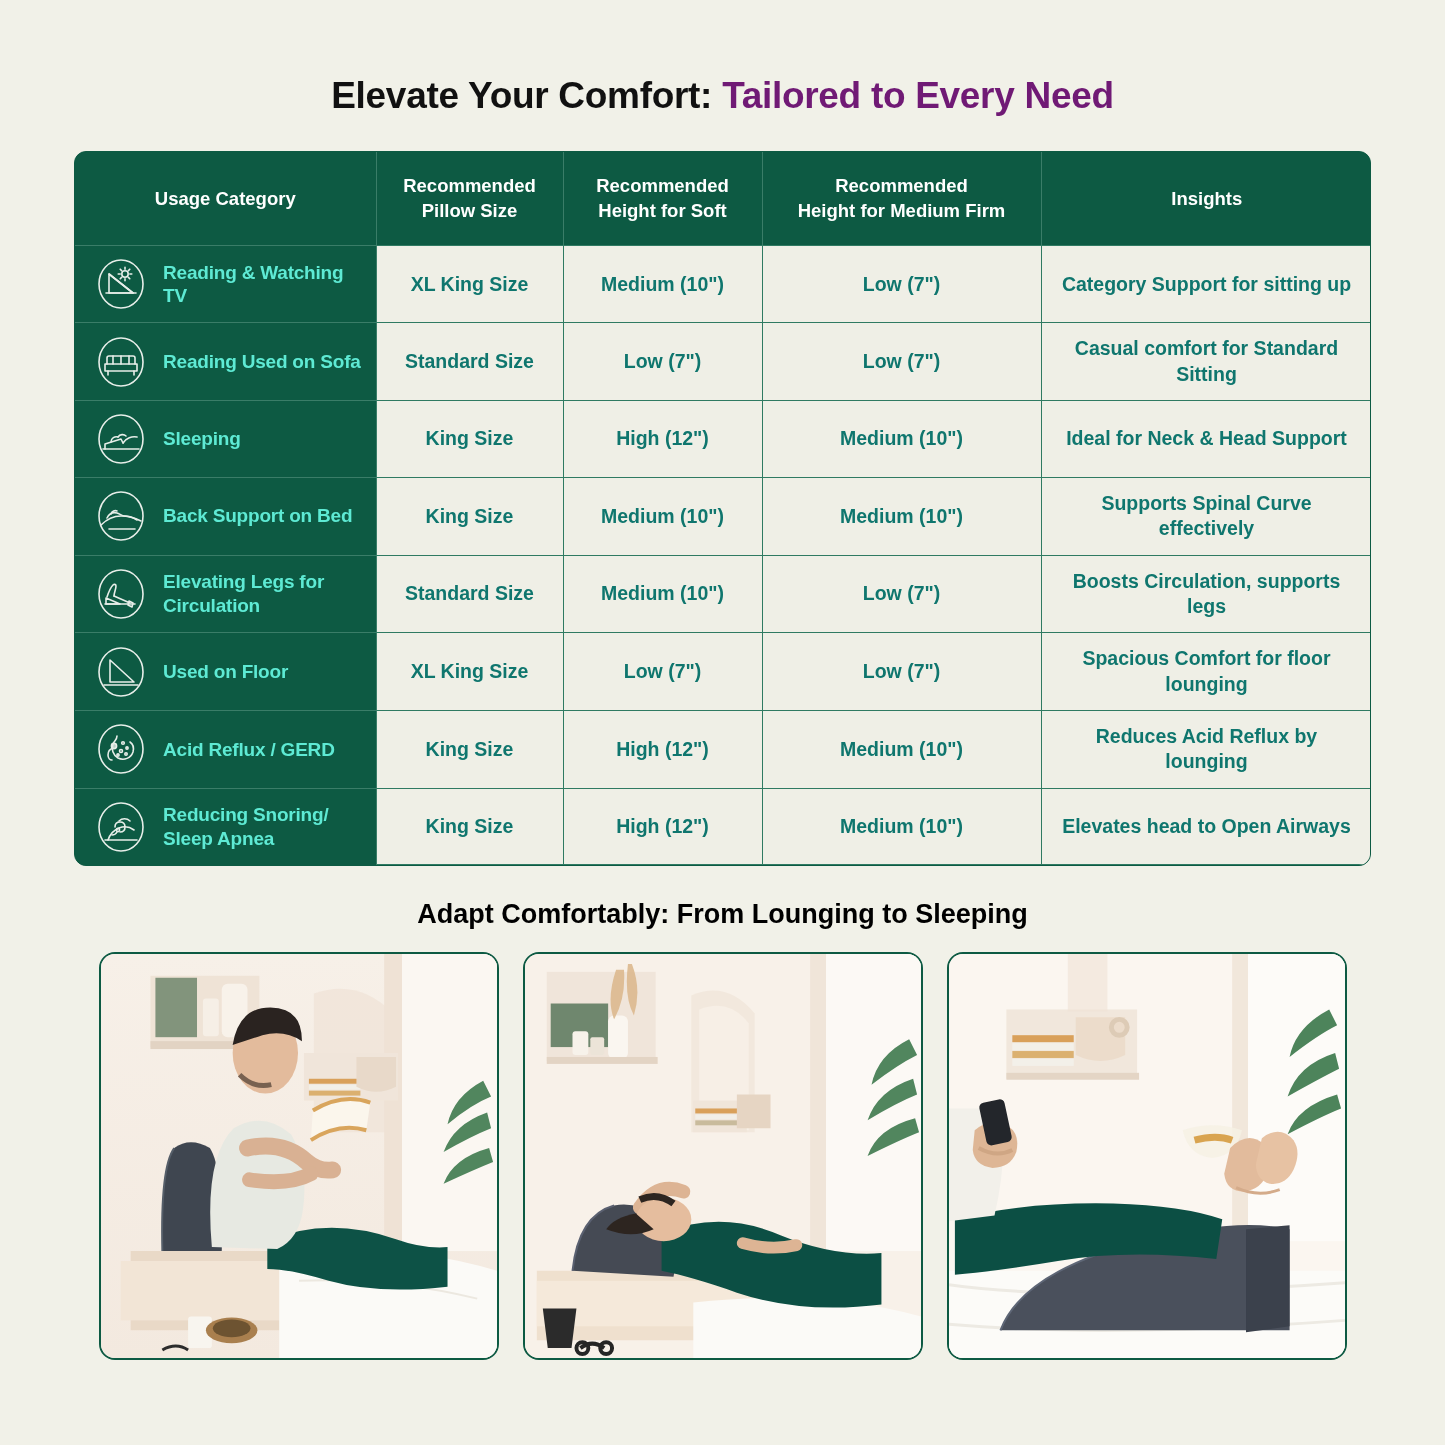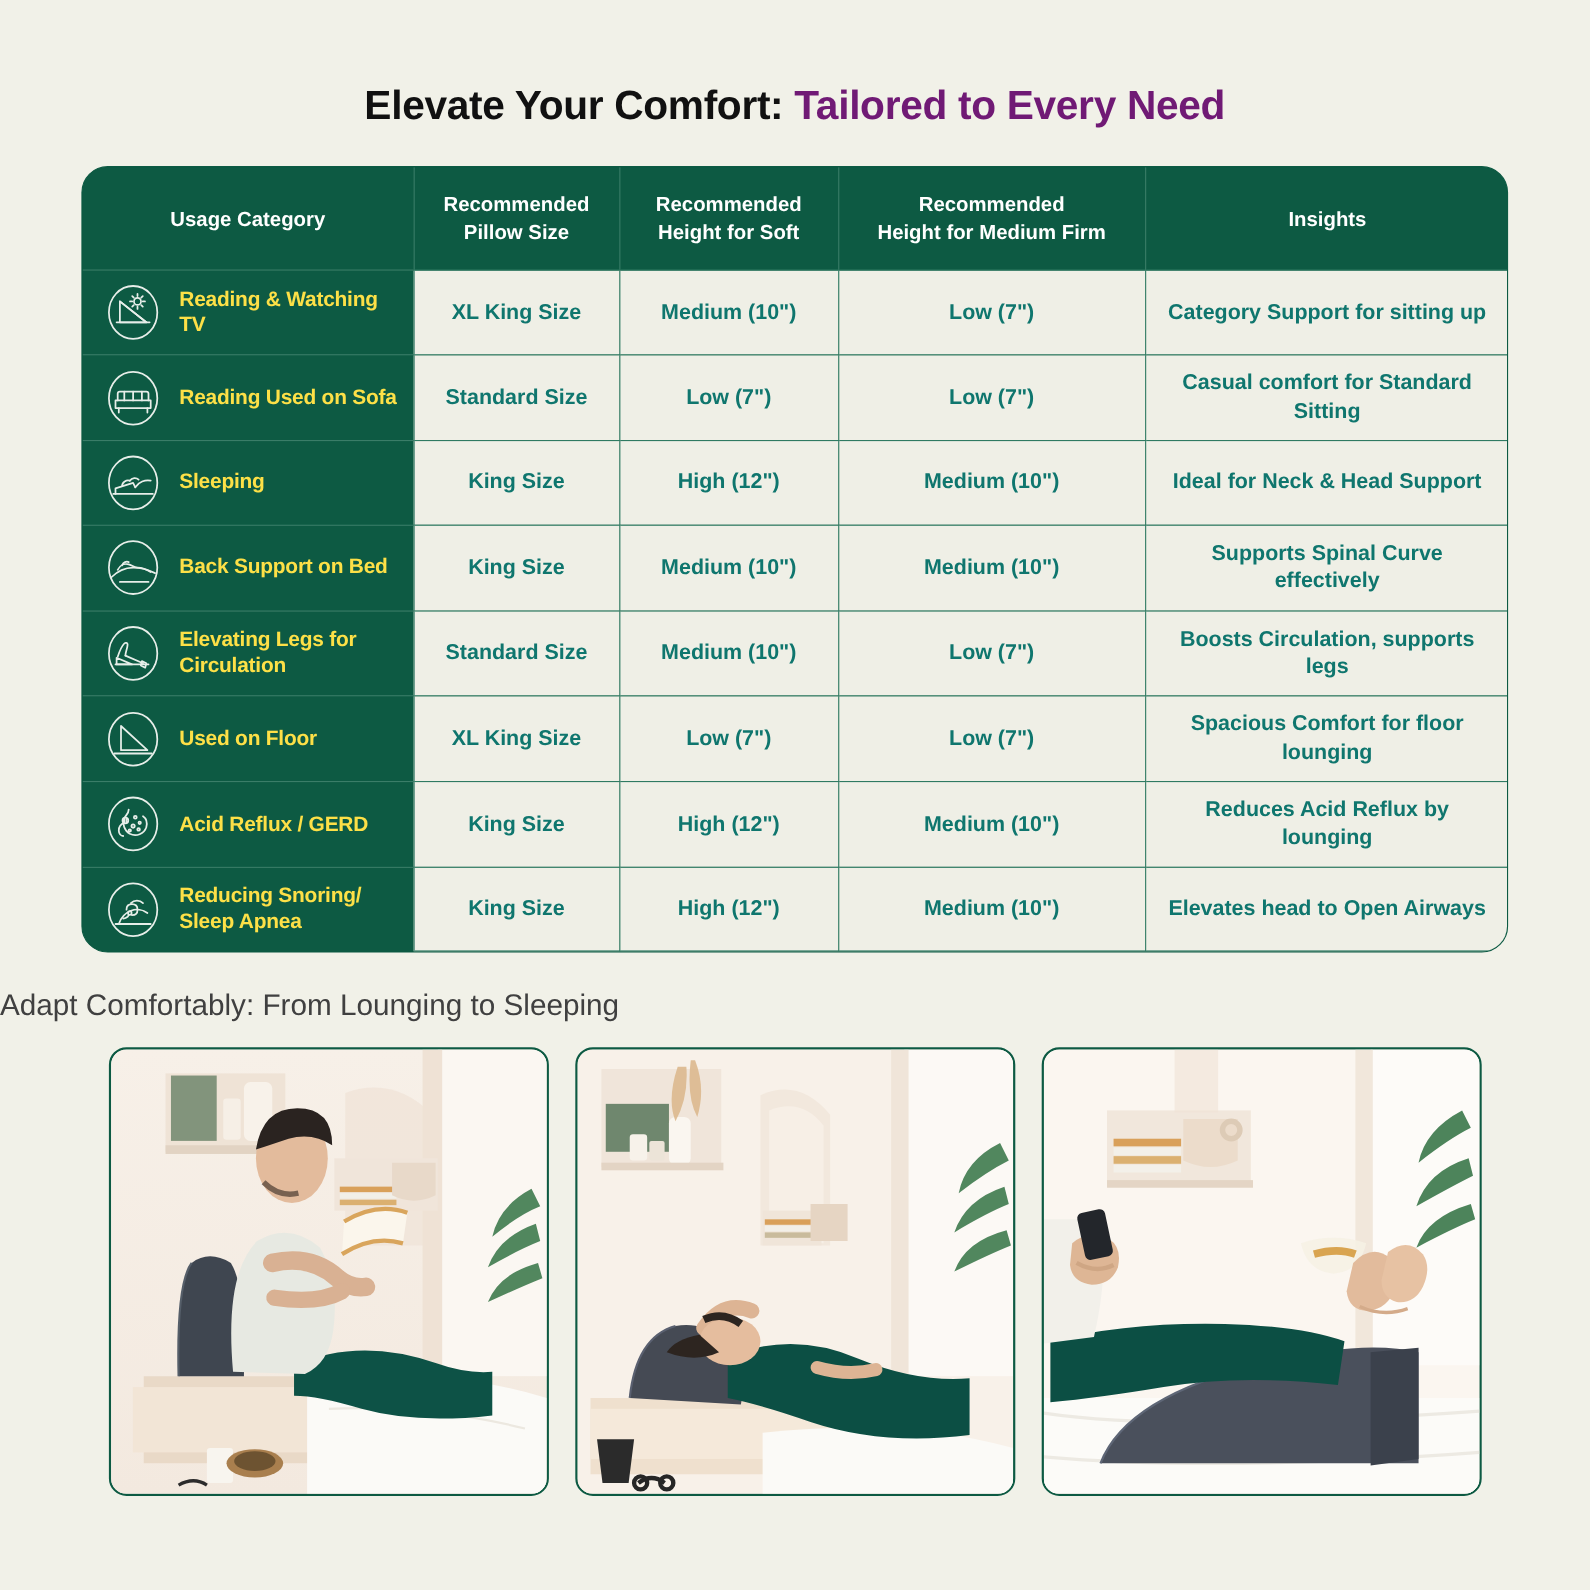--- a/index.html
+++ b/index.html
@@ -28,21 +28,21 @@
     letter-spacing: -0.3px;
     color: #111111;
     line-height: 1.2;
   }
   .title .accent { color: #701a75; }
 
   
   .table-wrap {
     margin: 33px 74px 0 74px;
     width: 1297px;
-    border-radius: 24px;
+    border-radius: 12px;
     overflow: hidden;
     border: 1px solid #0d5a43;
     background: #0d5a43;
   }
 
   table.comfort {
     width: 100%;
     border-collapse: collapse;
     table-layout: fixed;
   }
@@ -78,21 +78,21 @@
     vertical-align: middle;
     line-height: 1.3;
     padding: 13px 12px;
     border: 1px solid #2f7a62;
     height: 76px;
   }
 
   
   tbody td.cat {
     background: #0d5a43;
-    color: #fde047;
+    color: #5eead4;
     text-align: left;
     padding: 10px 12px 10px 18px;
     border-color: #3a7d68;
     border-left: none;
   }
   tbody tr:last-child td.cat { border-bottom: none; }
 
   .cat-inner {
     display: flex;
     align-items: center;
@@ -106,24 +106,25 @@
   }
   .cat-label {
     font-size: 19px;
     font-weight: bold;
     line-height: 1.24;
     letter-spacing: -0.2px;
   }
 
   
   .subtitle {
+    text-align: center;
     margin-top: 33px;
     font-size: 27px;
-    font-weight: normal;
-    color: #404040;
+    font-weight: bold;
+    color: #000000;
   }
 
   
   .photos {
     display: flex;
     justify-content: center;
     gap: 24px;
     margin-top: 22px;
     padding: 0 95px;
   }

